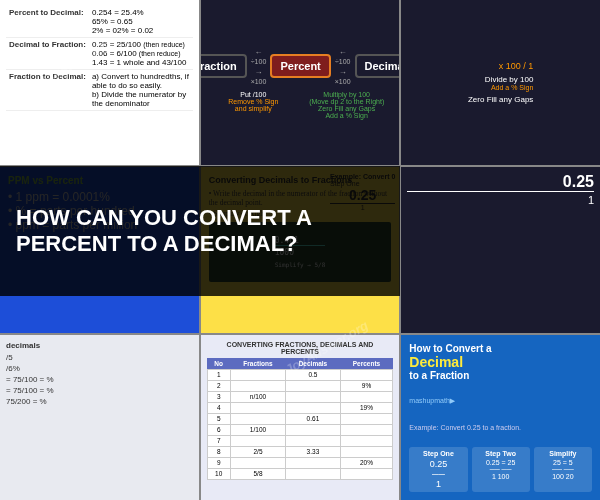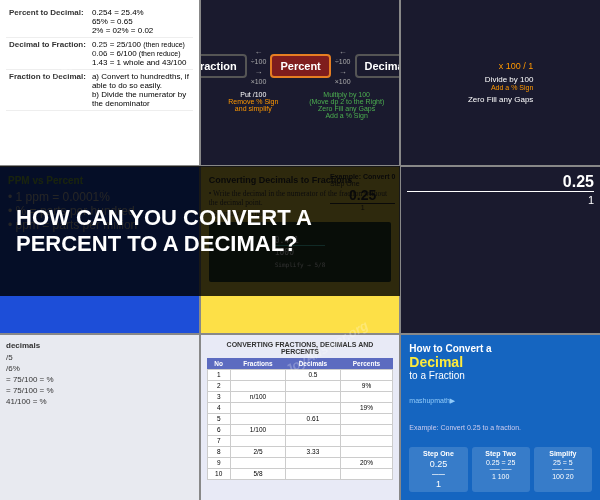--- a/index.html
+++ b/index.html
@@ -399,21 +399,21 @@
       </div>
     </div>
 
     <div class="cell cell-7">
       <div style="font-size:8px;font-weight:bold;margin-bottom:3px;">decimals</div>
       <div class="decimal-list">
         <div>/5</div>
         <div>/6%</div>
         <div>= 75/100 = %</div>
         <div>= 75/100 = %</div>
-        <div>41/100 = %</div>
+        <div>75/200 = %</div>
       </div>
     </div>
 
     <div class="cell cell-8">
       <div class="table-title">Converting Fractions, Decimals and Percents</div>
       <table class="frac-table">
         <thead>
           <tr>
             <th>No</th>
             <th>Fractions</th>
@@ -483,21 +483,21 @@
               <td></td>
             </tr>
         </tbody>
       </table>
     </div>
 
     <div class="cell cell-9">
       <div>
         <div style="font-size:10px;color:#fff;font-weight:bold;">How to Convert a</div>
         <div style="font-size:14px;color:#ffeb3b;font-weight:900;">Decimal</div>
-        <div style="font-size:10px;color:#fff;font-weight:normal;">to a  Fraction</div>
+        <div style="font-size:10px;color:#fff;font-weight:bold;">to a  Fraction</div>
       </div>
       <div style="font-size:7px;color:#90caf9;">mashupmath▶</div>
       <div style="font-size:7px;color:#cce;margin-top:2px;">Example: Convert 0.25 to a fraction.</div>
       <div class="convert-steps-row">
         <div class="step-box">
           <div class="step-label">Step One</div>
           <div style="font-size:9px;">0.25<br>──<br>1</div>
         </div>
         <div class="step-box">
           <div class="step-label">Step Two</div>

